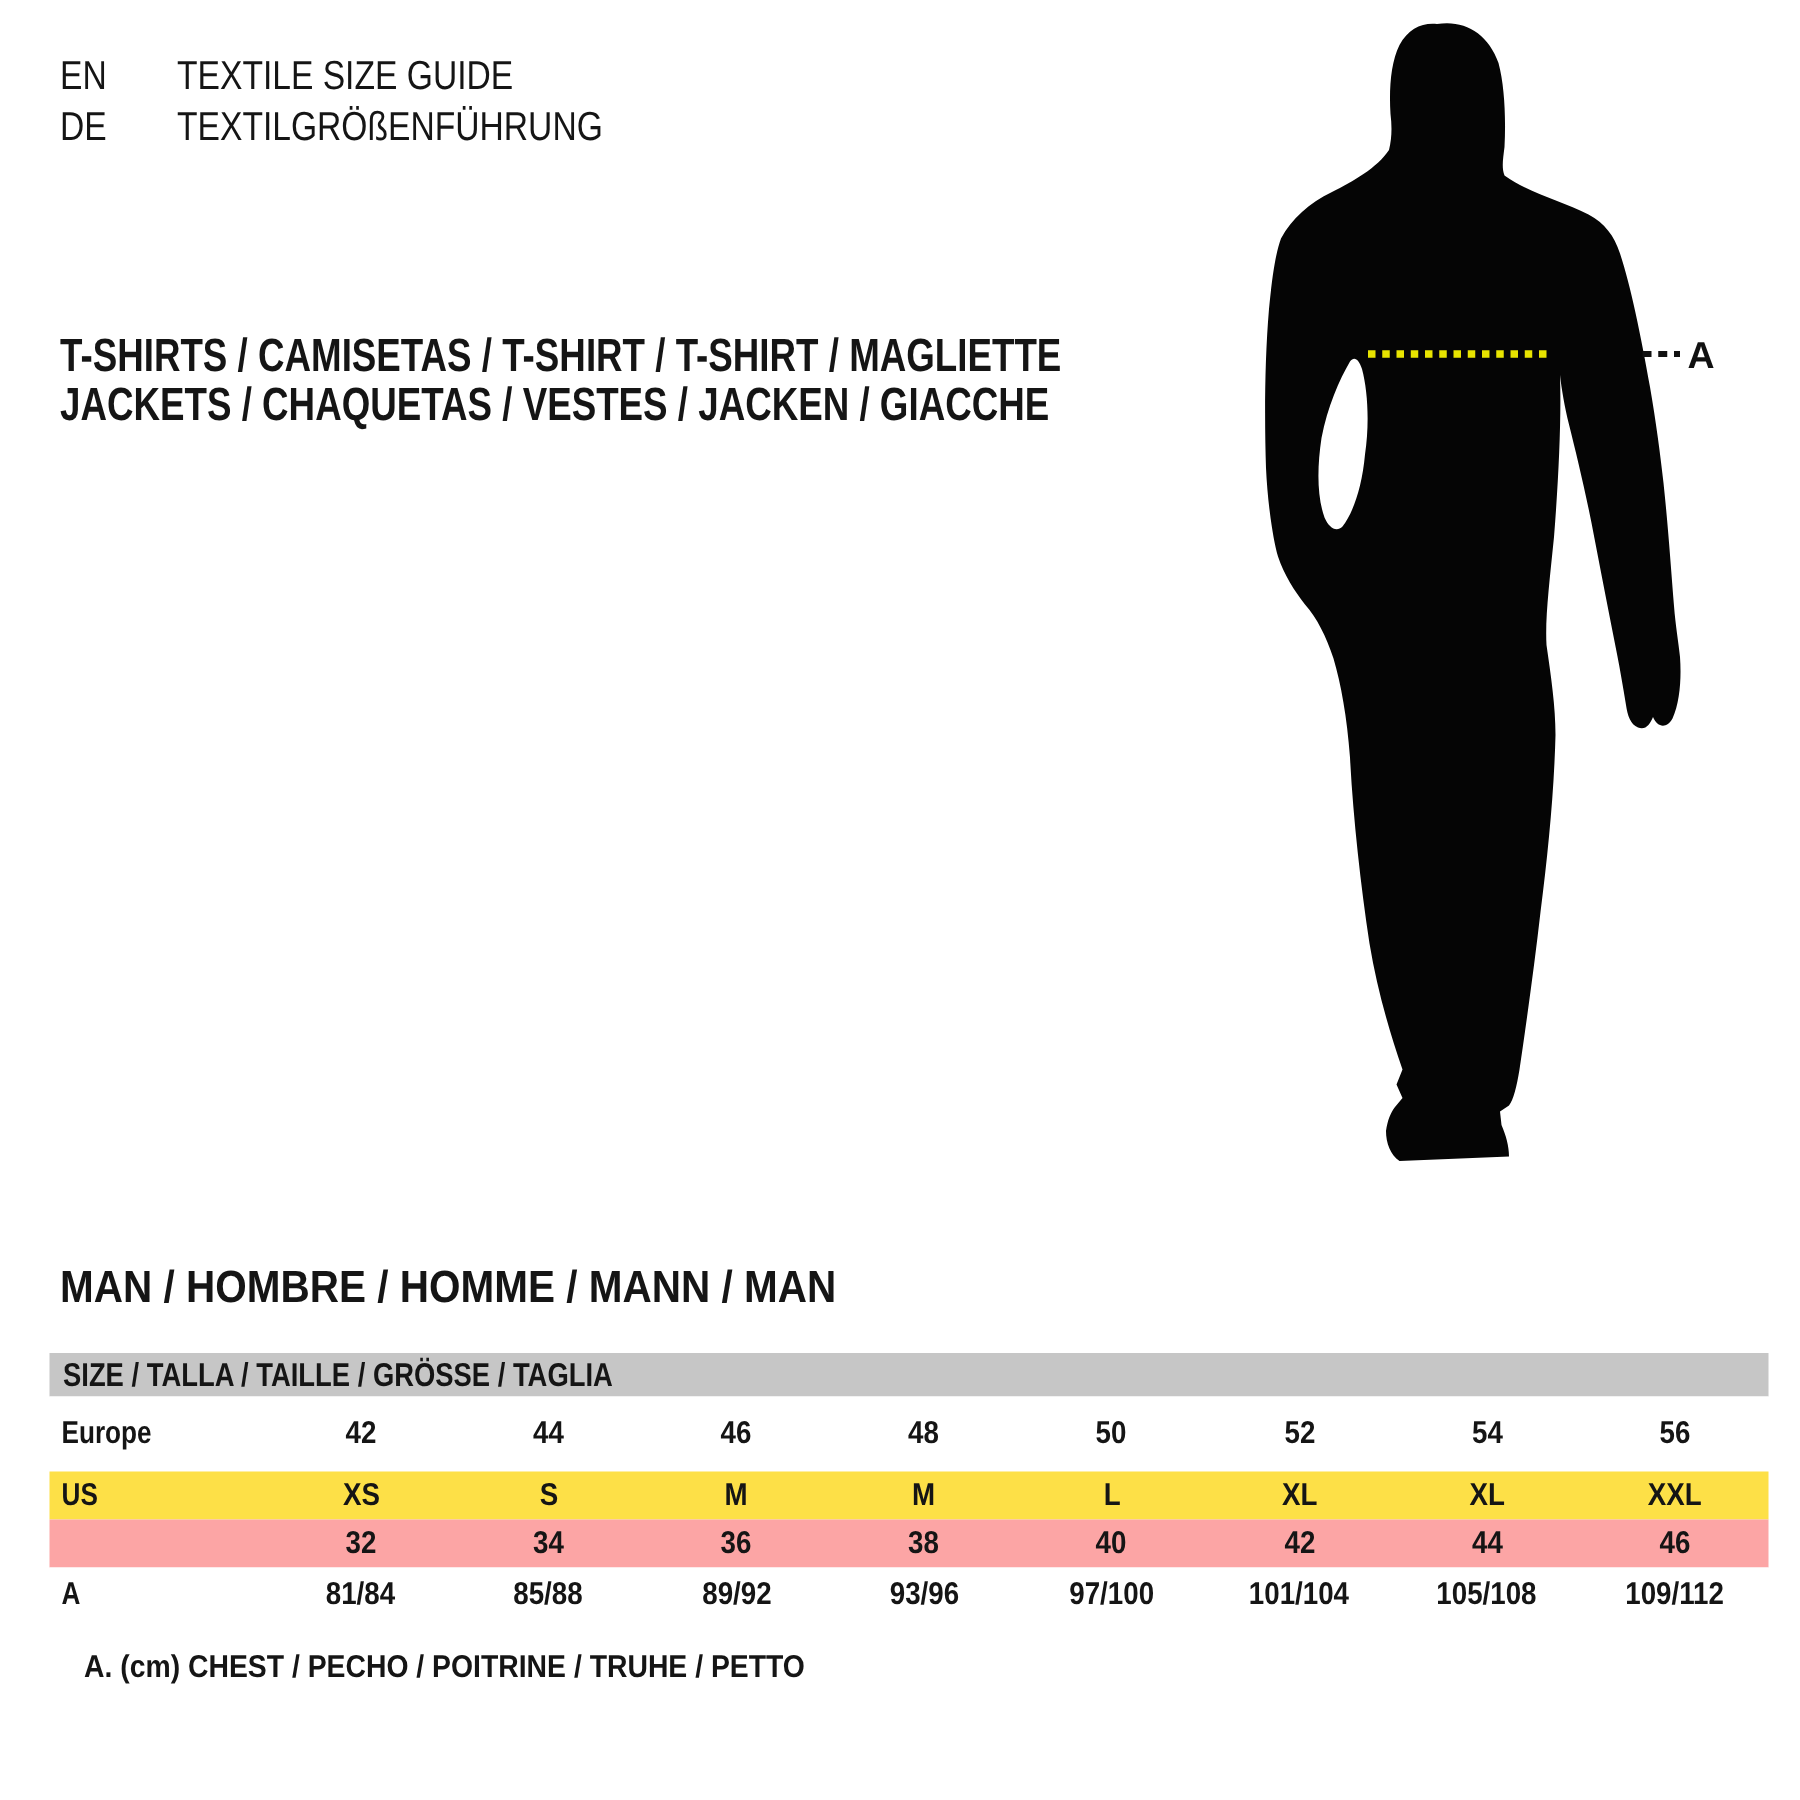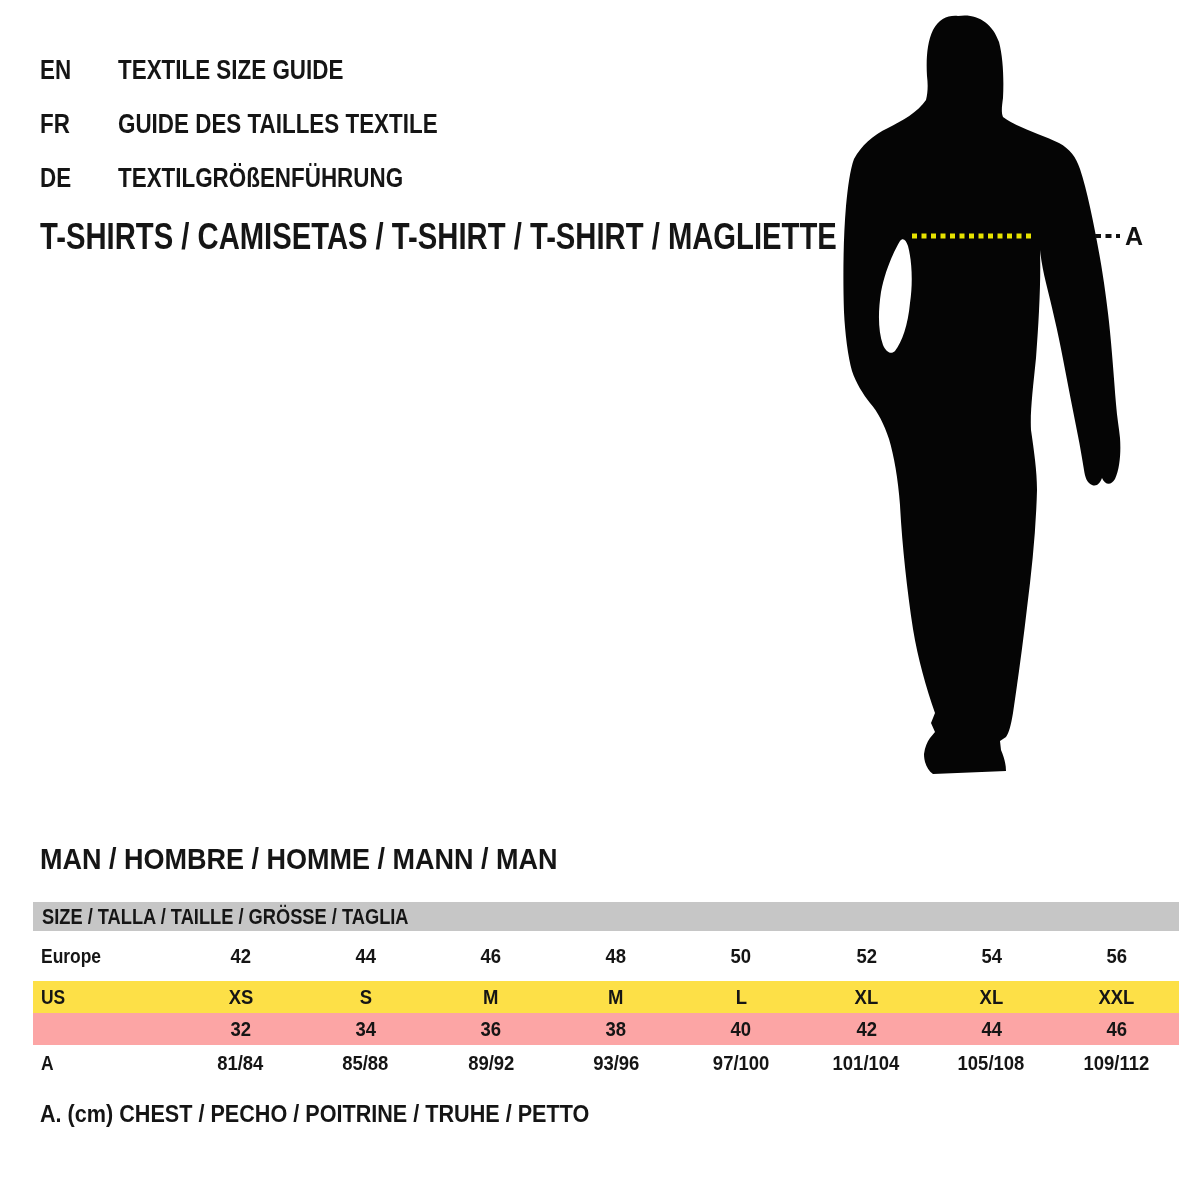--- a/index.html
+++ b/index.html
@@ -5,72 +5,71 @@
   * { margin:0; padding:0; box-sizing:border-box; }
   html,body { width:1200px; height:1200px; background:#ffffff; }
   body { font-family:"Liberation Sans", sans-serif; color:#151515; }
   .canvas { position:relative; width:1200px; height:1200px; background:#fff; overflow:hidden; }
 
   .cond { display:inline-block; transform:scaleX(0.83); transform-origin:0 50%; white-space:nowrap; }
   .cond-c { display:inline-block; transform:scaleX(0.88); white-space:nowrap; }
 
   
   .lang { position:absolute; left:40px; top:33px; }
-  .lang-row { display:flex; height:34px; align-items:center; font-size:27px; font-weight:bold;margin-top:20px; }
+  .lang-row { display:flex; height:34px; align-items:center; font-size:27px; font-weight:normal; }
   .lang-code { width:78px; }
 
   
   .products { position:absolute; left:40px; top:220px; }
-  .product-line { height:33px; display:flex; align-items:center; font-size:37px; font-weight:bold; }
+  .product-line { height:33px; display:flex; align-items:center; font-size:31px; font-weight:bold; }
   .products .cond { transform:scaleX(0.79); }
 
   
   .figure { position:absolute; left:820px; top:0; width:380px; height:800px; }
 
   
   .man-heading { position:absolute; left:40px; top:842px; font-size:30px; font-weight:bold; }
   .man-heading .cond { transform:scaleX(0.9); }
 
   .sizetable { position:absolute; left:33px; top:902px; width:1146px; }
   .thead { height:29px; background:#c6c6c6; display:flex; align-items:center;
            padding-left:9px; font-size:22px; font-weight:bold; }
   .trow { display:grid; grid-template-columns:145px repeat(8, 1fr); align-items:center; }
   .r-europe { height:50px; background:#ffffff; }
   .r-us     { height:32px; background:#fde047; }
   .r-num    { height:32px; background:#fca5a5; }
   .r-a      { height:36px; background:#ffffff; }
   .cell { text-align:center; font-size:21px; font-weight:bold; }
   .rlabel { text-align:left; padding-left:8px; }
 
-  .footnote { position:absolute; left:40px; top:1100px; font-size:24px; font-weight:bold; }
+  .footnote { position:absolute; left:56px; top:1100px; font-size:21px; font-weight:bold; }
   .footnote .cond { transform:scaleX(0.9); }
 </style>
 </head>
 <body>
 
 <div class="canvas">
 
   <div class="lang">
     <div class="lang-row">
       <span class="lang-code"><span class="cond">EN</span></span>
       <span class="cond">TEXTILE SIZE GUIDE</span>
     </div>
     <div class="lang-row">
-      <span class="lang-code"><span class="cond">FR</span></span>
-      <span class="cond">GUIDE DES TAILLES TEXTILE</span>
-    </div>
-    <div class="lang-row">
       <span class="lang-code"><span class="cond">DE</span></span>
       <span class="cond">TEXTILGRÖßENFÜHRUNG</span>
     </div>
   </div>
 
   <div class="products">
     <div class="product-line">
         <span class="cond">T-SHIRTS / CAMISETAS / T-SHIRT / T-SHIRT / MAGLIETTE</span>
+      </div>
+    <div class="product-line">
+        <span class="cond">JACKETS / CHAQUETAS / VESTES / JACKEN / GIACCHE</span>
       </div>
   </div>
 
   <div class="figure">
     <svg viewBox="0 0 380 800" width="380" height="800">
       <path fill="#050505" fill-rule="evenodd" d="
         M138 16
         C156 13 172 22 179 42
         C183 57 184 78 183 98
         C182 106 181 112 183 117

